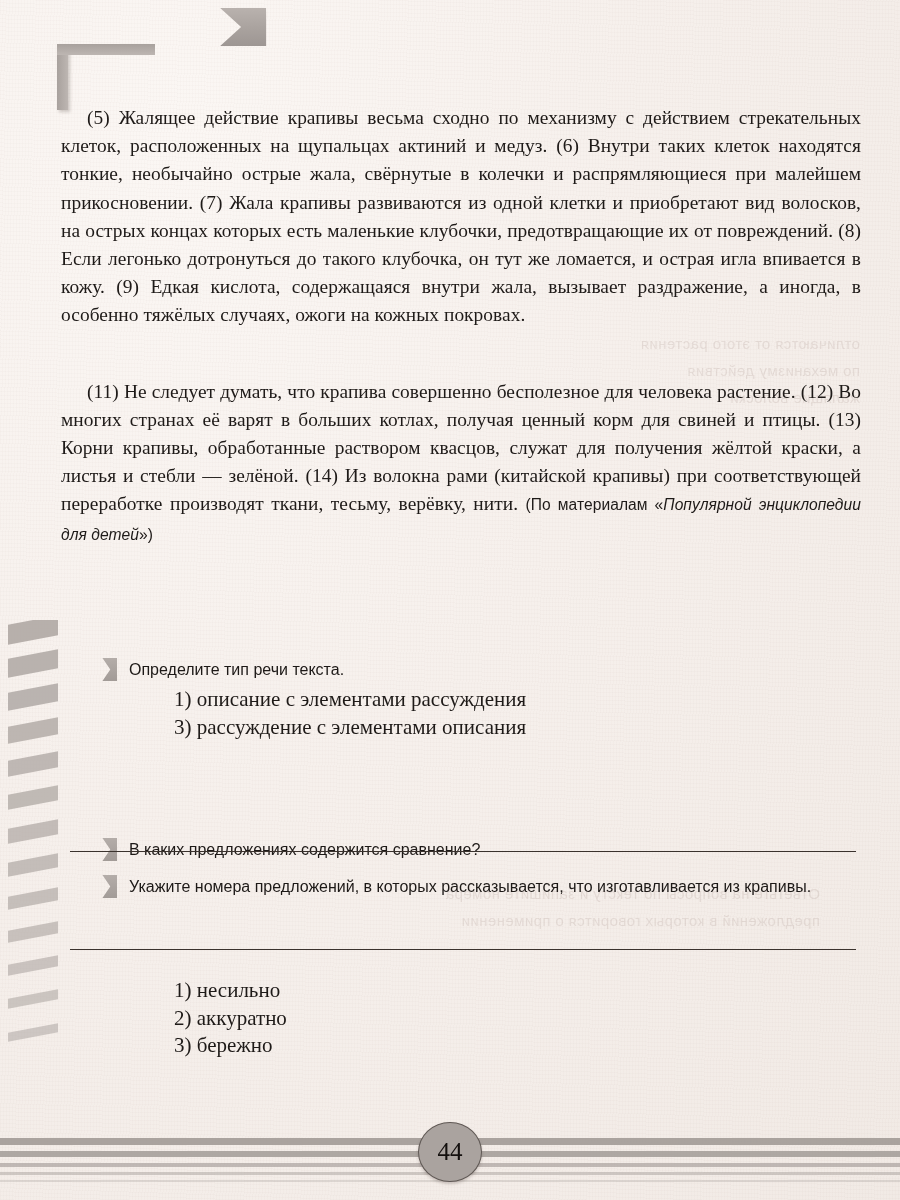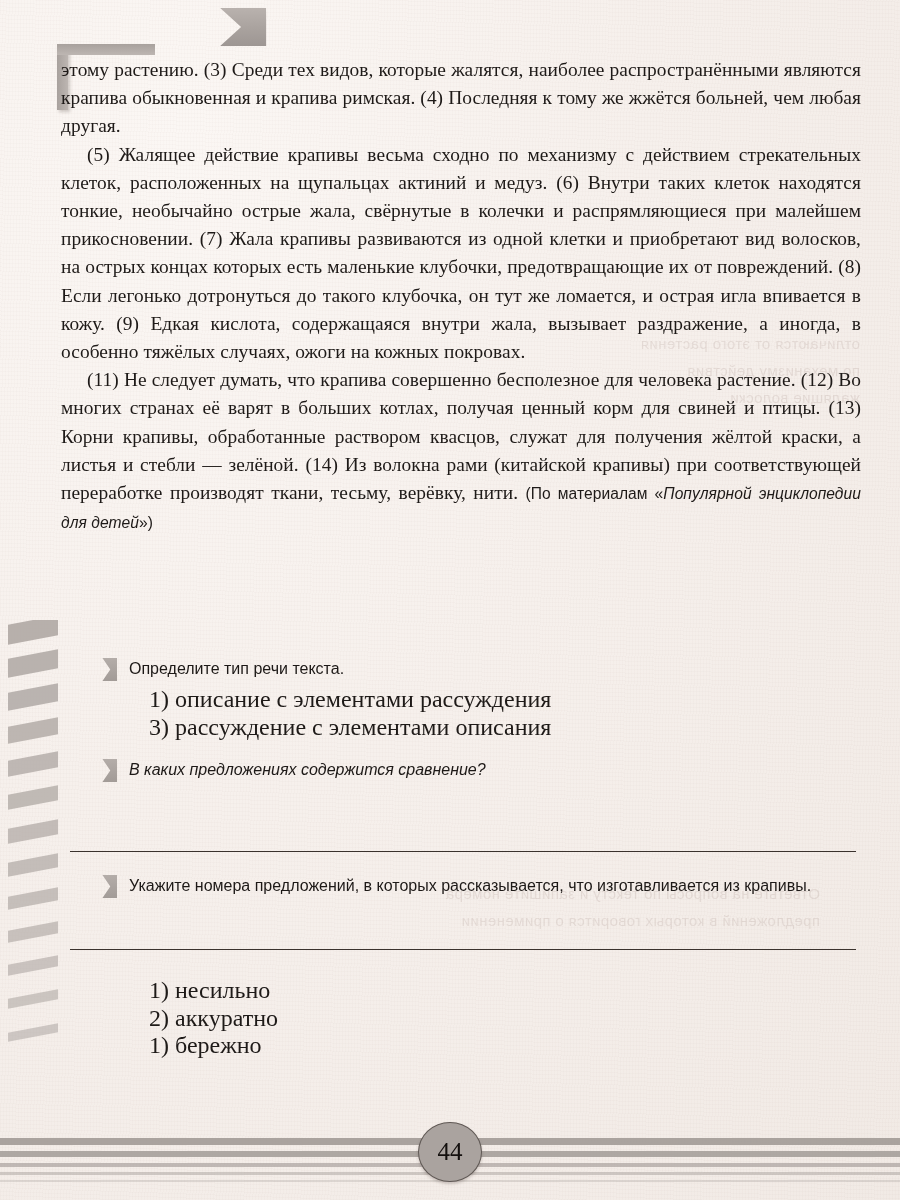--- a/index.html
+++ b/index.html
@@ -119,21 +119,21 @@
     left: 61px;
     top: 56px;
     width: 800px;
     font-size: 19.4px;
     line-height: 28.2px;
     text-align: justify;
     text-justify: inter-word;
     letter-spacing: .05px;
   }
   .body-text p { margin: 0; }
-  .body-text p.indent { text-indent: 26px; }
+  .body-text p.indent { text-indent: 26px; margin-top: 48px; }
   .blank-line {
     display: inline-block;
     width: 122px;
     border-bottom: 2px solid #2a2420;
     vertical-align: 2px;
     margin: 0 4px;
   }
   .source {
     font-family: "Liberation Sans", "DejaVu Sans", sans-serif;
     font-size: 15.6px;
@@ -141,21 +141,21 @@
   .source i { font-style: italic; }
 
   
   .question {
     position: absolute;
     left: 61px;
     width: 800px;
   }
   .q-head {
     display: flex;
-    align-items: center;
+    align-items: flex-end;
   }
   .q-badge {
     flex: 0 0 auto;
     position: relative;
     width: 56px;
     height: 23px;
     margin-top: 1px;
     background: linear-gradient(180deg,#b4ada9 0%, #a29b97 100%);
     -webkit-clip-path: polygon(0 0, 100% 0, 100% 100%, 74% 100%, 88% 50%, 74% 0, 0 0);
     clip-path: polygon(0 0, 100% 0, 100% 100%, 74% 100%, 88% 50%, 74% 0, 0 0);
@@ -173,22 +173,22 @@
     flex: 1 1 auto;
     margin-left: 12px;
     font-family: "Liberation Sans", "DejaVu Sans", sans-serif;
     font-size: 16px;
     line-height: 23.5px;
     text-align: justify;
     text-justify: inter-word;
     color: #1d1917;
   }
   .q-options {
-    margin: 5px 0 0 88px;
-    font-size: 24px;
+    margin: 5px 0 0 113px;
+    font-size: 21px;
     line-height: 27.5px;
   }
   .q-options div { white-space: nowrap; }
   .answer-rule {
     position: absolute;
     left: 70px;
     width: 786px;
     height: 0;
     border-top: 1.6px solid #3a322d;
   }
@@ -255,58 +255,57 @@
       <i style="top: 204px; height: 14.5px; opacity: 0.77;"></i>
       <i style="top: 238px; height: 13.5833px; opacity: 0.75;"></i>
       <i style="top: 272px; height: 12.6667px; opacity: 0.72;"></i>
       <i style="top: 306px; height: 11.75px; opacity: 0.69;"></i>
       <i style="top: 340px; height: 10.8333px; opacity: 0.66;"></i>
       <i style="top: 374px; height: 9.91667px; opacity: 0.63;"></i>
       <i style="top: 408px; height: 9px; opacity: 0.6;"></i>
     </div>
 
   <div class="body-text">
-    <p>этому растению. (3) Среди тех видов, которые жалятся, наиболее распространёнными являются крапива обыкновенная и крапива римская. (4) Последняя к тому же жжётся больней, чем любая другая.</p>
     <p class="indent">(5) Жалящее действие крапивы весьма сходно по механизму с действием стрекательных клеток, расположенных на щупальцах актиний и медуз. (6) Внутри таких клеток находятся тонкие, необычайно острые жала, свёрнутые в колечки и распрямляющиеся при малейшем прикосновении. (7) Жала крапивы развиваются из одной клетки и приобретают вид волосков, на острых концах которых есть маленькие клубочки, предотвращающие их от повреждений. (8) Если легонько дотронуться до такого клубочка, он тут же ломается, и острая игла впивается в кожу. (9) Едкая кислота, содержащаяся внутри жала, вызывает раздражение, а иногда, в особенно тяжёлых случаях, ожоги на кожных покровах.</p>
     <p class="indent"><span>(11) Не следует думать, что крапива совершенно бесполезное для человека растение. (12) Во многих странах её варят в больших котлах, получая ценный корм для свиней и птицы. (13) Корни крапивы, обработанные раствором квасцов, служат для получения жёлтой краски, а листья и стебли — зелёной. (14) Из волокна рами (китайской крапивы) при соответствующей переработке производят ткани, тесьму, верёвку, нити.</span>
       <span class="source"><span>(По материалам «</span><i>Популярной энциклопедии для детей</i><span>»)</span></span></p>
   </div>
 
   <div class="question" style="top:657px;">
     <div class="q-head">
       <div class="q-badge">11.</div>
       <div class="q-text">Определите тип речи текста.</div>
     </div>
     <div class="q-options">
       <div>1) описание с элементами рассуждения</div>
       <div>3) рассуждение с элементами описания</div>
     </div>
   </div>
 
-  <div class="question" style="top:758px;font-style:italic;">
+  <div class="question" style="top:837px;">
     <div class="q-head">
       <div class="q-badge">12.</div>
       <div class="q-text">В каких предложениях содержится сравнение?</div>
     </div>
   </div>
   <div class="answer-rule" style="top:851px;"></div>
 
   <div class="question" style="top:874px;">
     <div class="q-head">
       <div class="q-badge">13.</div>
       <div class="q-text">Укажите номера предложений, в которых рассказывается, что изготавливается из крапивы.</div>
     </div>
   </div>
   <div class="answer-rule" style="top:949px;"></div>
 
   <div class="question" style="top:972px;">
     <div class="q-options">
       <div>1) несильно</div>
       <div>2) аккуратно</div>
-      <div>1) бережно</div>
+      <div>3) бережно</div>
     </div>
   </div>
 
   <div class="footer">
     <div class="band" style="top:30px; height:7px; opacity:.88;"></div>
     <div class="band" style="top:43px; height:6px; opacity:.82;"></div>
     <div class="band" style="top:55px; height:4px; opacity:.62;"></div>
     <div class="band" style="top:64px; height:3px; opacity:.45;"></div>
     <div class="band" style="top:72px; height:1.5px; opacity:.28;"></div>
     <div class="page-oval">44</div>

